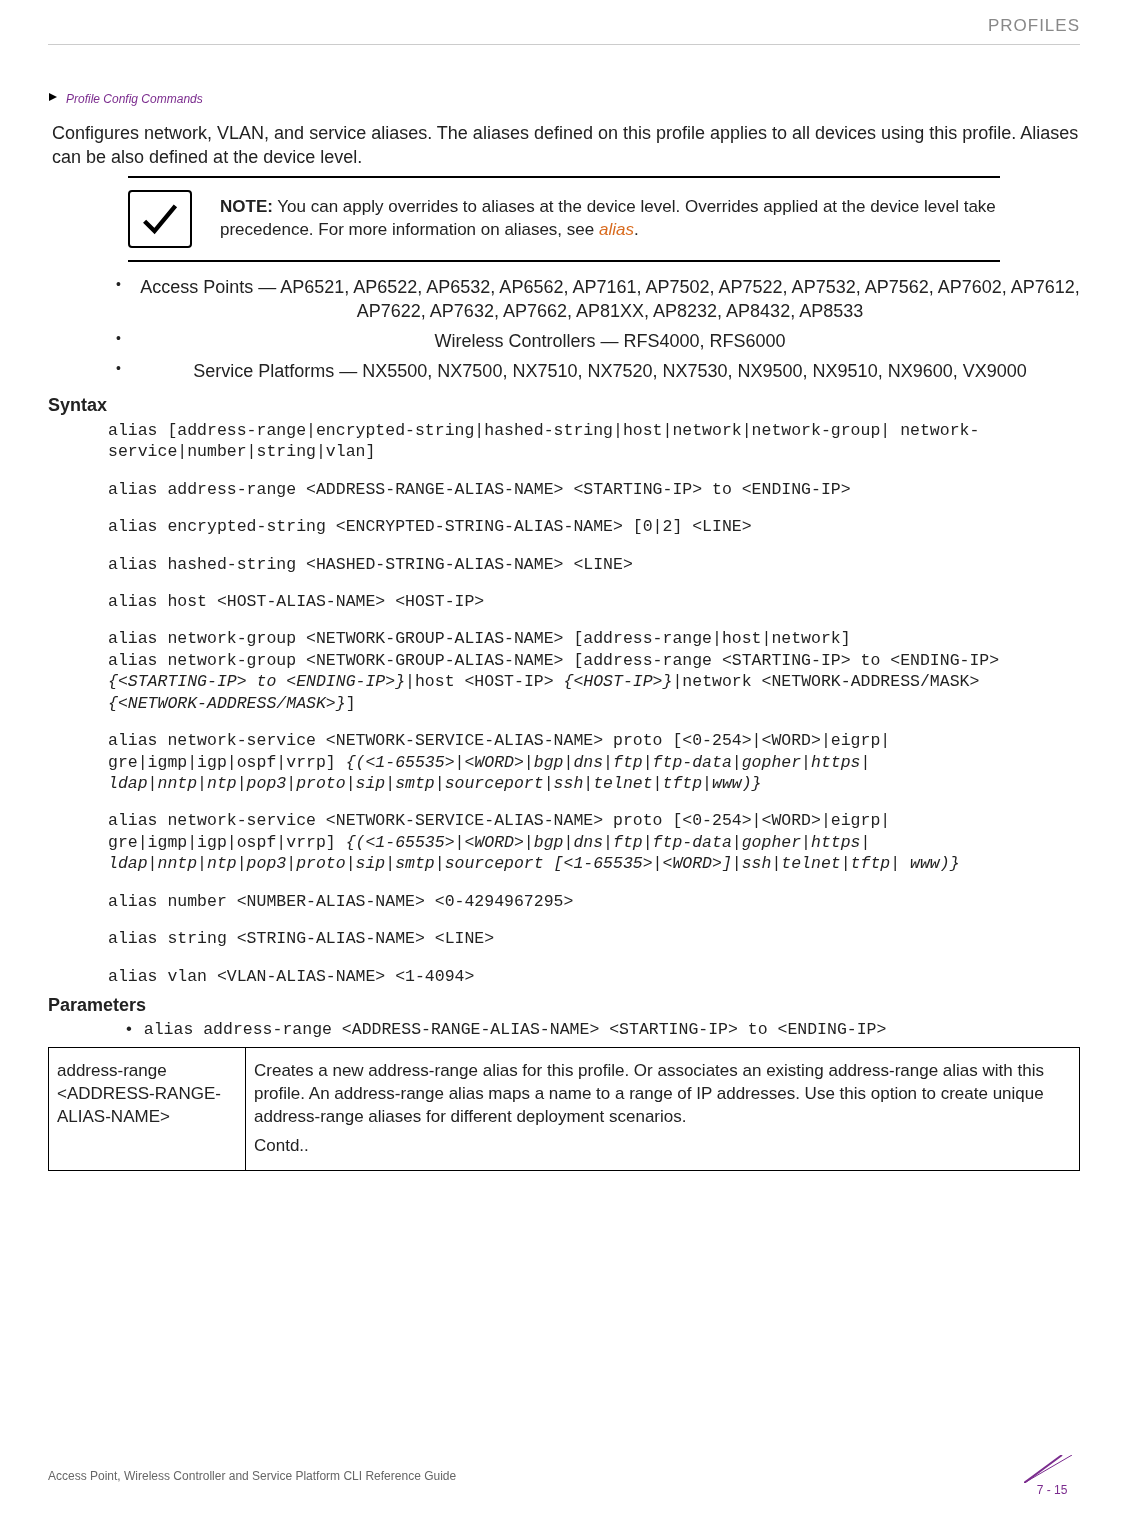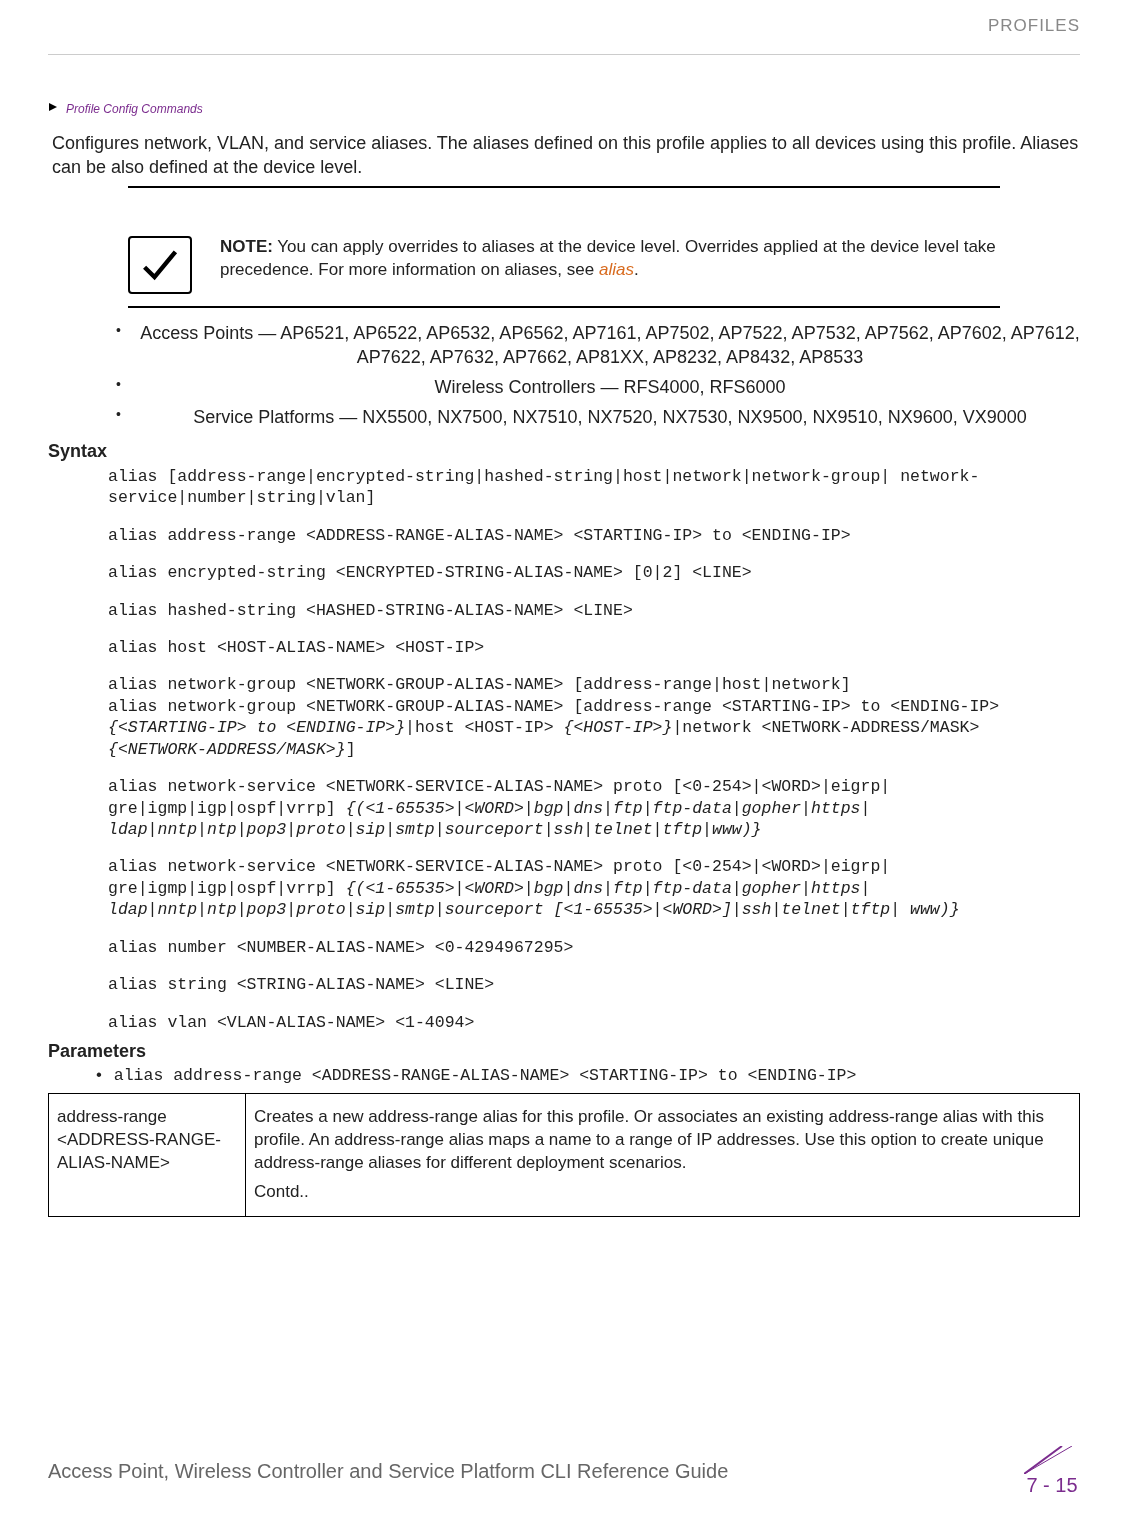--- a/index.html
+++ b/index.html
@@ -16,21 +16,21 @@
     box-sizing: border-box;
     min-height: 1517px;
     position: relative;
   }
   .top-label {
     text-align: right;
     color: #888;
     font-size: 17px;
     letter-spacing: 1px;
     font-weight: 300;
-    padding-bottom: 18px;
+    padding-bottom: 8px;
     border-bottom: 1px solid #ccc;
     margin-bottom: 44px;
   }
   .section-title {
     color: #7B2C8E;
     font-size: 24px;
     font-weight: bold;
     margin: 0 0 2px 0;
   }
   .breadcrumb {
@@ -52,22 +52,22 @@
   }
   .note-block {
     margin: 6px 80px 10px 80px;
   }
   .note-rule {
     border-top: 2.5px solid #000;
     height: 0;
   }
   .note-inner {
     display: flex;
+    align-items: center;
     padding: 12px 0;
-    margin-top: 36px;
   }
   .note-icon {
     width: 60px;
     height: 54px;
     border: 2.5px solid #000;
     border-radius: 4px;
     margin-right: 28px;
     display: flex;
     align-items: center;
     justify-content: center;
@@ -124,21 +124,21 @@
   .syntax-block p {
     margin: 0 0 16px 0;
     white-space: normal;
   }
   .syntax-block i {
     font-style: italic;
   }
   .param-line {
     font-family: "Courier New", monospace;
     font-size: 16.5px;
-    margin-left: 46px;
+    margin-left: 76px;
     margin-top: 2px;
     margin-bottom: 8px;
   }
   .param-bullet {
     font-family: inherit;
   }
   table.param-table {
     border-collapse: collapse;
     width: 100%;
     font-size: 17px;
@@ -154,21 +154,21 @@
     width: 180px;
   }
   .footer {
     position: absolute;
     bottom: 20px;
     left: 48px;
     right: 48px;
     display: flex;
     justify-content: space-between;
     align-items: center;
-    font-size: 20px;
+    font-size: 12px;
     color: #666;
     font-weight: 300;
   }
   .footer-right {
     display: flex;
     align-items: center;
     color: #7B2C8E;
     flex-direction: column;
   }
   .footer-right svg {

